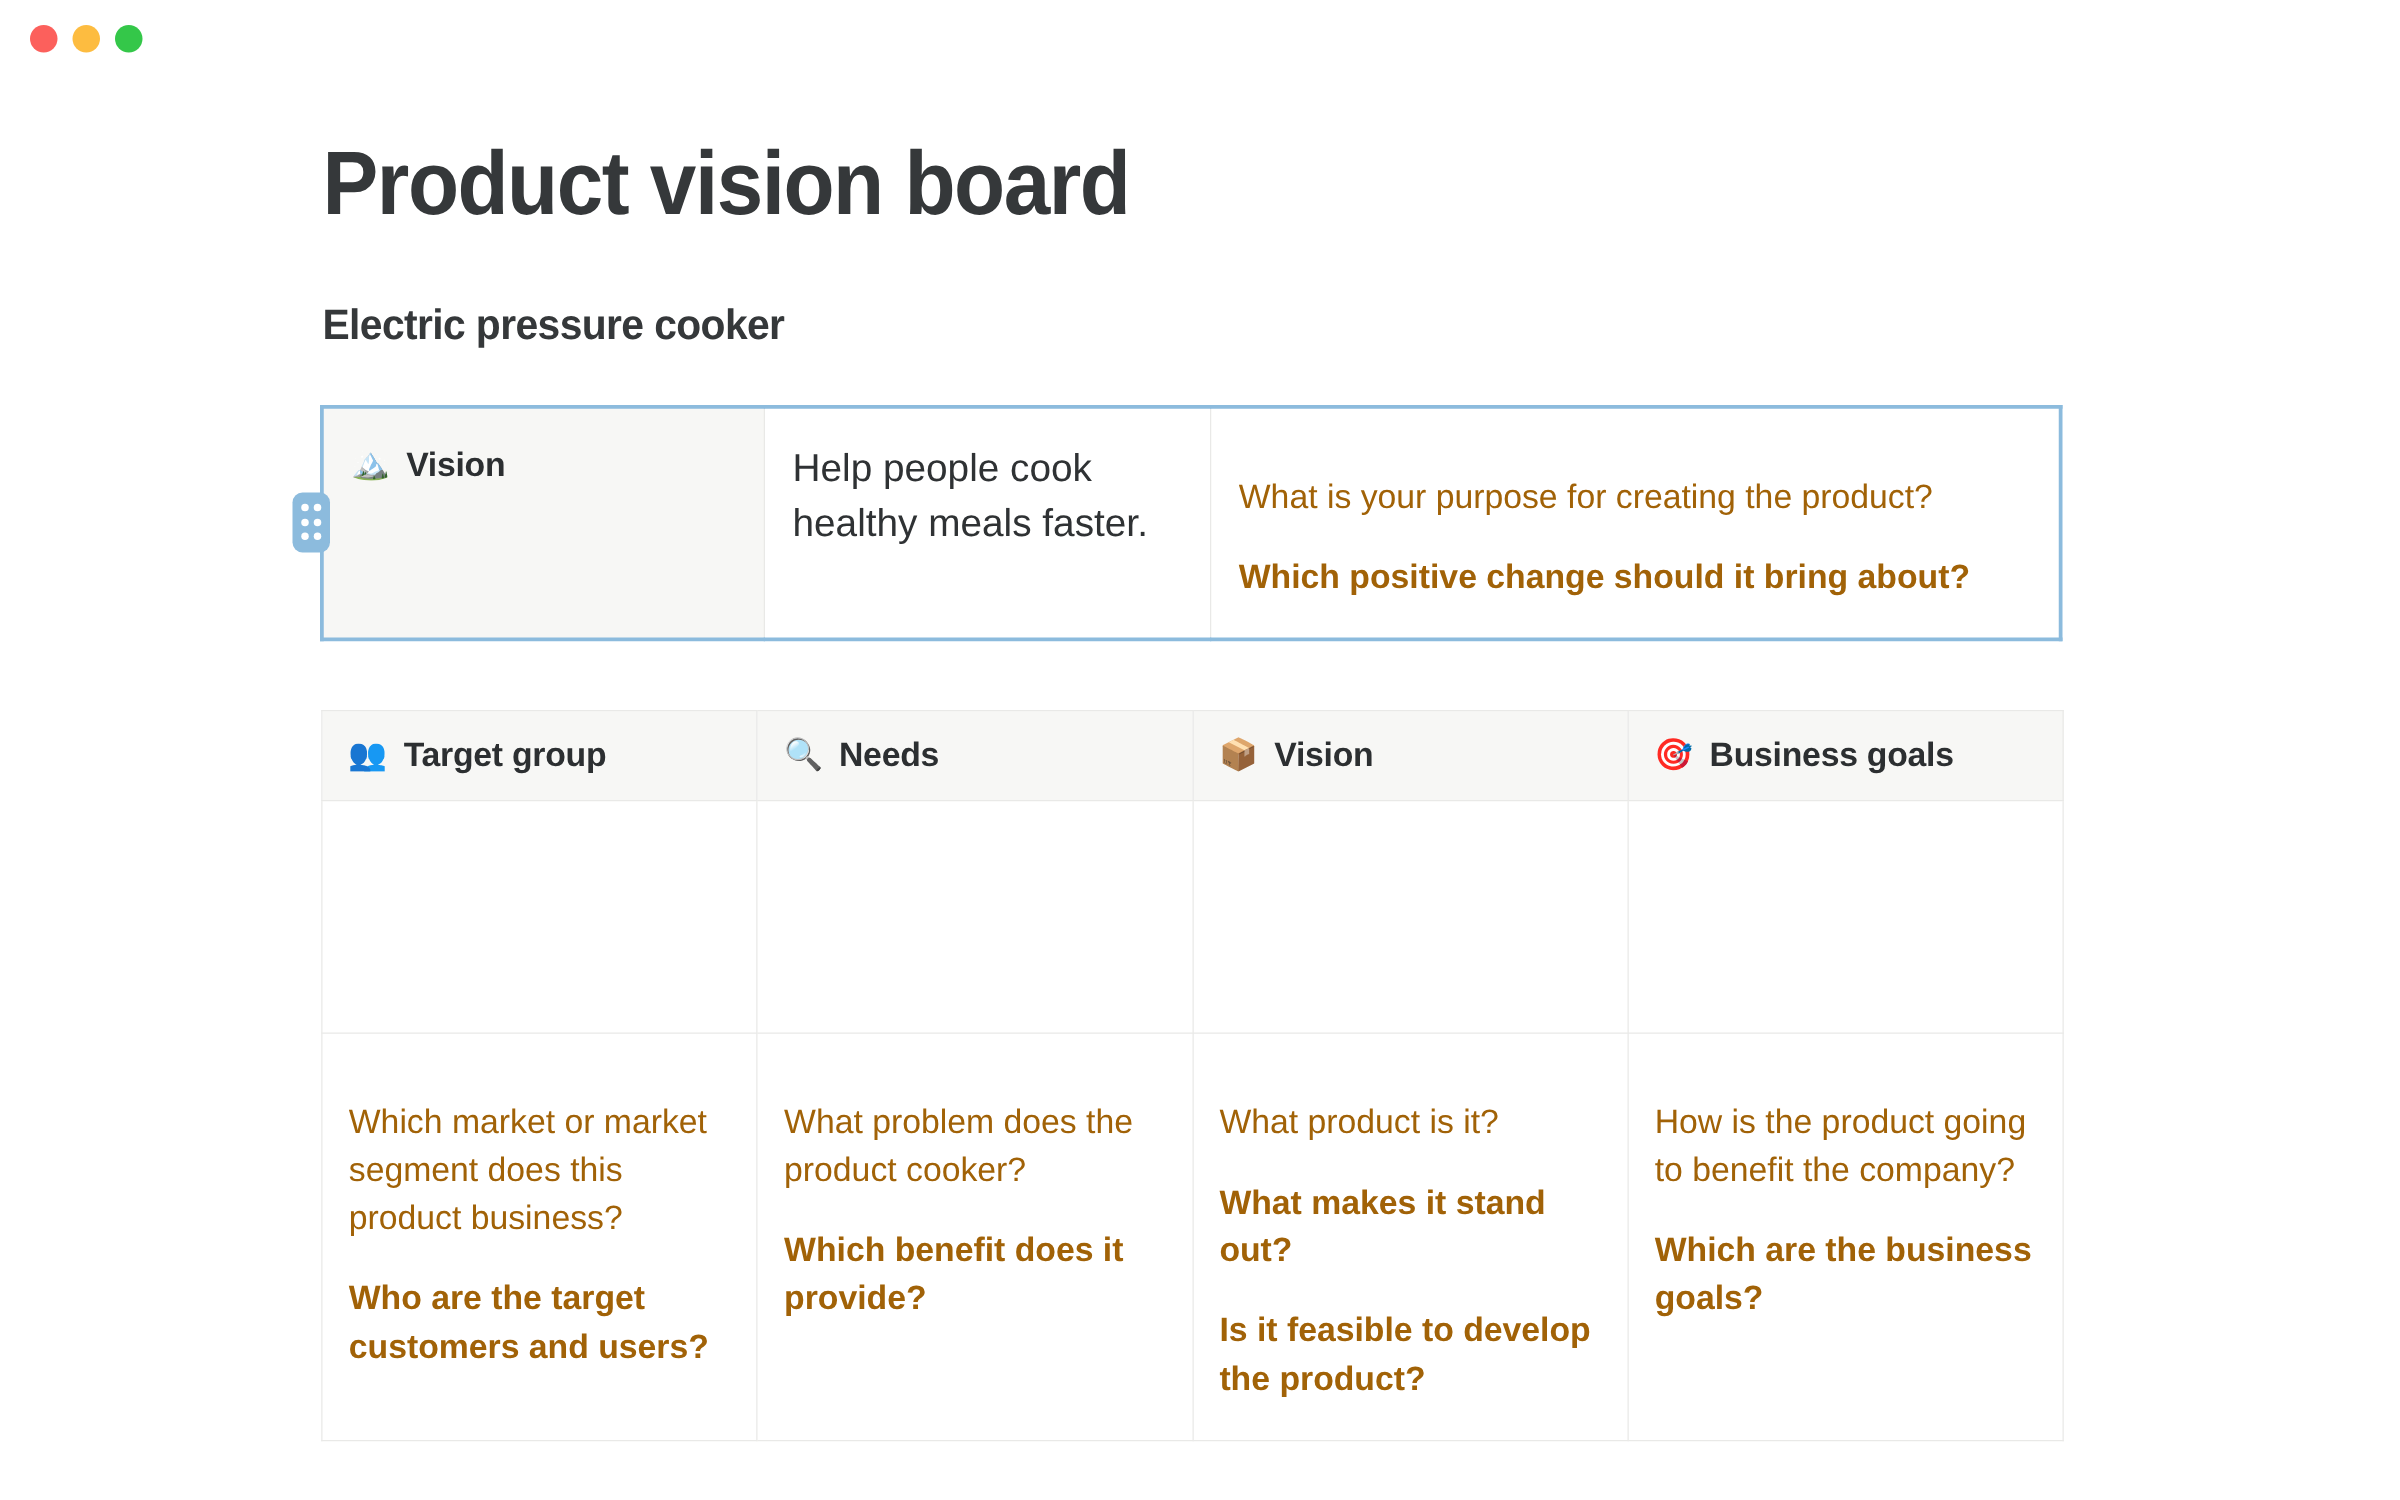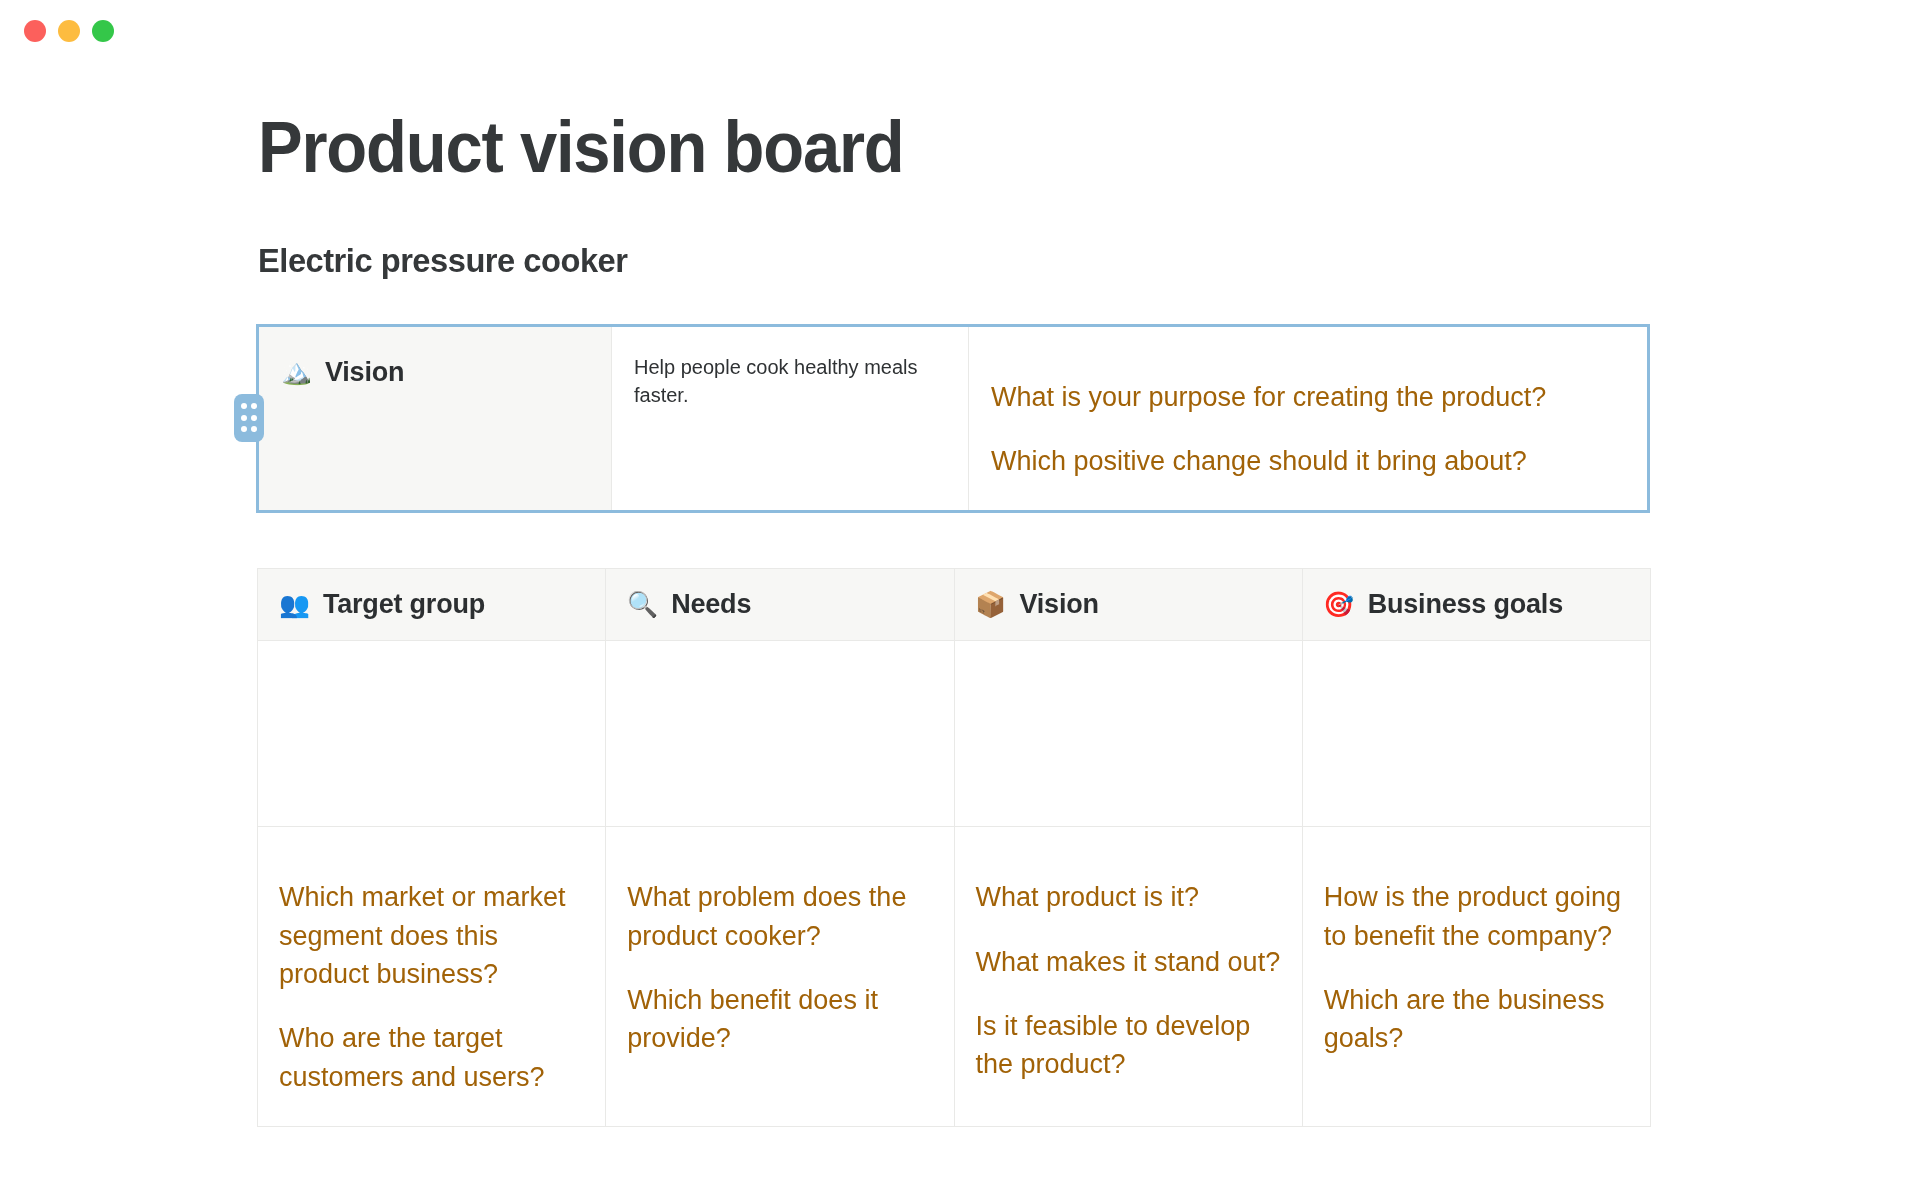--- a/index.html
+++ b/index.html
@@ -127,30 +127,30 @@
     color: #2c2f31;
     display: flex;
     align-items: center;
     gap: 13px;
     letter-spacing: -0.2px;
   }
   .row-label .emo { font-size: 25px; line-height: 1; }
 
   .cell-value {
     color: #2f3234;
-    font-size: 20px;
+    font-size: 31px;
     line-height: 1.42;
   }
   .cell-hint {
     color: #a16207;
     font-size: 27px;
     line-height: 1.42;
     margin-top: 25px;
   }
-  .cell-hint p + p { margin-top: 26px; }
+  .cell-hint p + p { margin-top: 26px; font-weight: bold; }
 
   
   .main-table {
     margin-left: 257px;
     margin-top: 55px;
     width: 1394px;
     border-collapse: collapse;
     table-layout: fixed;
     border: 1px solid #e9e9e7;
   }

